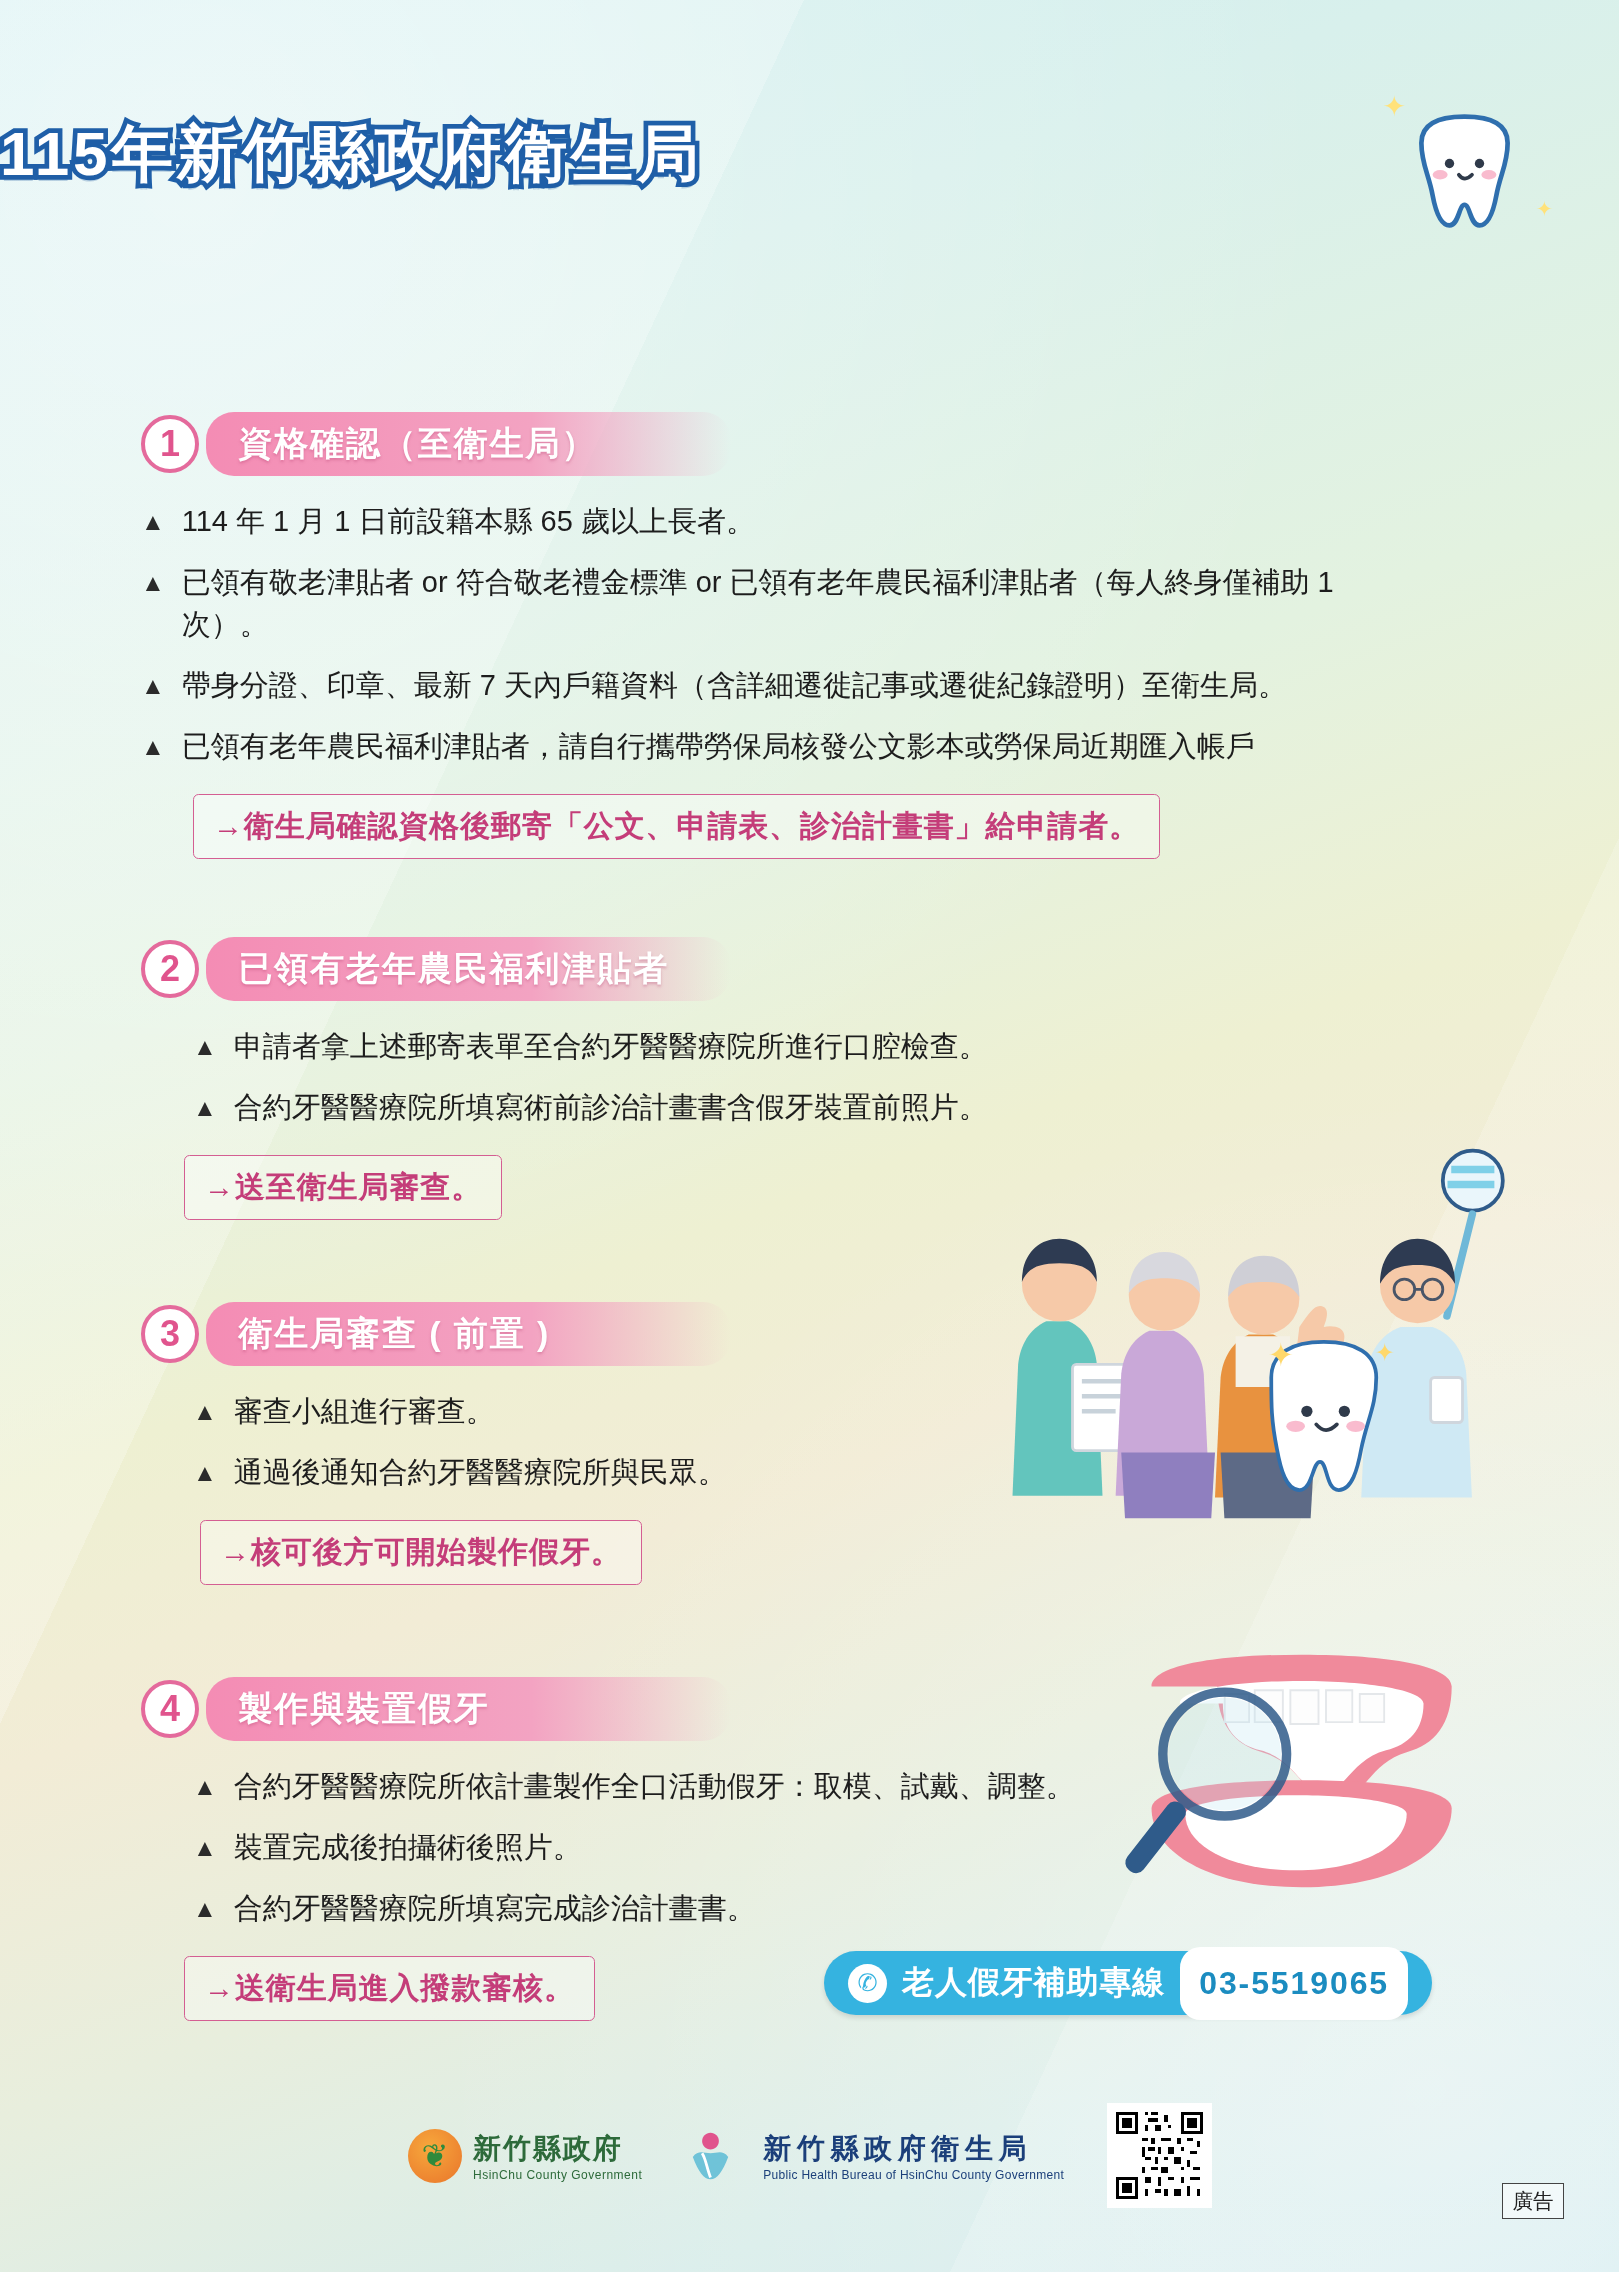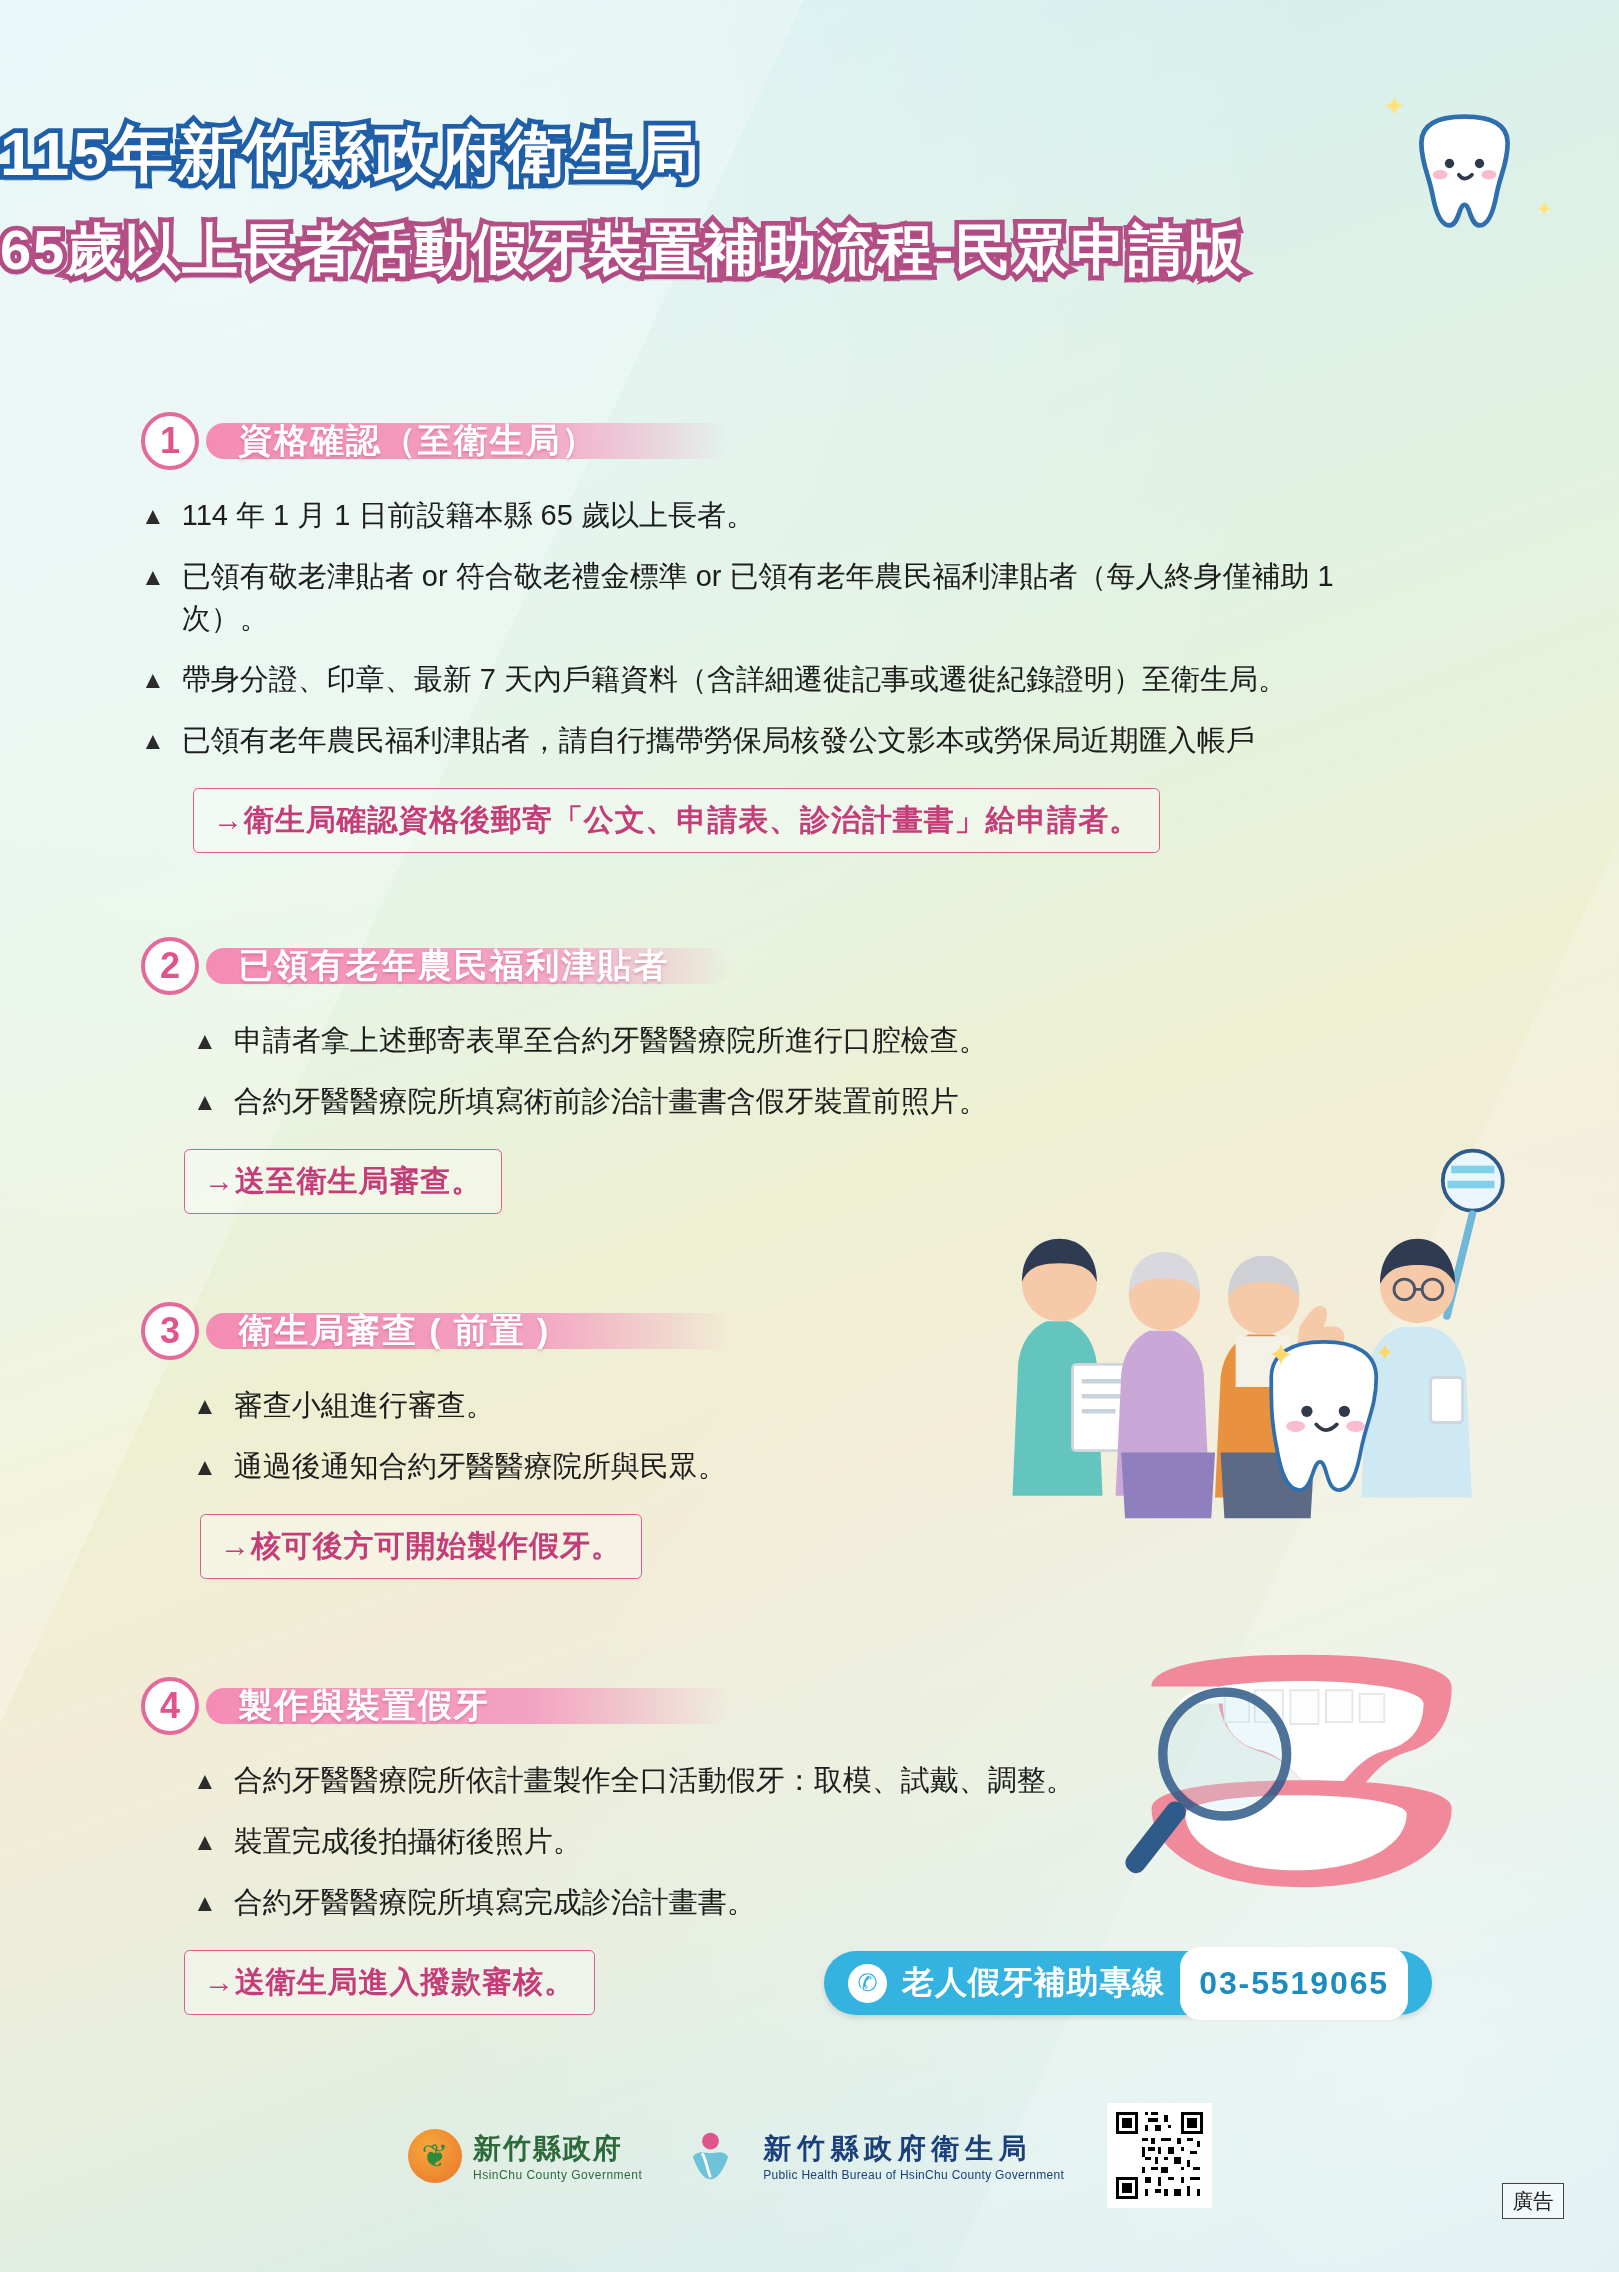--- a/index.html
+++ b/index.html
@@ -48,21 +48,21 @@
   
   .step{position:absolute;left:141px;width:1359px;}
   .step-head{display:flex;align-items:center;gap:13px;}
   .num-circle{
     width:58px;height:58px;border-radius:50%;
     border:4.7px solid #e46a9c;background:#ffffff;color:#e0548d;
     font-size:36px;font-weight:bold;display:flex;align-items:center;justify-content:center;
     box-sizing:border-box;flex:0 0 auto;
   }
   .head-pill{
-    height:36px;min-width:525px;border-radius:28px;
+    height:64px;min-width:525px;border-radius:28px;
     background:linear-gradient(90deg,#f48cb4 0%,#f3a3c2 62%,rgba(243,163,194,0) 100%);
     display:flex;align-items:center;padding:0 32px;box-sizing:border-box;
     margin-left:-5.6px;
   }
   .head-text{color:#ffffff;font-size:34px;font-weight:bold;letter-spacing:1.9px;
     text-shadow:0 1.9px 2.8px rgba(180,60,110,.35);}
 
   .bullets{margin-top:24px;}
   .bullet{display:flex;align-items:flex-start;gap:17px;margin-bottom:19px;}
   .tri{color:#2b2b2b;font-size:24px;line-height:1.5;flex:0 0 auto;margin-top:3.7px;}
@@ -110,23 +110,20 @@
   }
 </style>
 </head>
 <body>
 
 <div class="page">
   <div class="bg-tex"></div>
 
   <div class="title-wrap">
     <div class="title1">115年新竹縣政府衛生局</div>
-    <div class="title2-box">
-      <div class="title2">65歲以上長者活動假牙裝置補助流程-民眾申請版</div>
-    </div>
   </div>
 
   <svg class="tooth-mascot" viewBox="0 0 112 128">
     <path d="M10 34c0-20 18-28 46-28s46 8 46 28c0 22-8 34-12 56-3 16-8 32-18 32s-10-22-16-22-6 22-16 22-15-16-18-32C18 68 10 56 10 34z" fill="#ffffff" stroke="#2f6fae" stroke-width="5"></path>
     <circle cx="40" cy="56" r="5" fill="#2f3a4a"></circle>
     <circle cx="72" cy="56" r="5" fill="#2f3a4a"></circle>
     <ellipse cx="30" cy="68" rx="8" ry="5" fill="#f8aac2" opacity=".8"></ellipse>
     <ellipse cx="82" cy="68" rx="8" ry="5" fill="#f8aac2" opacity=".8"></ellipse>
     <path d="M50 68q6 8 14 0" stroke="#2f3a4a" stroke-width="4" fill="none" stroke-linecap="round"></path>
   </svg>

